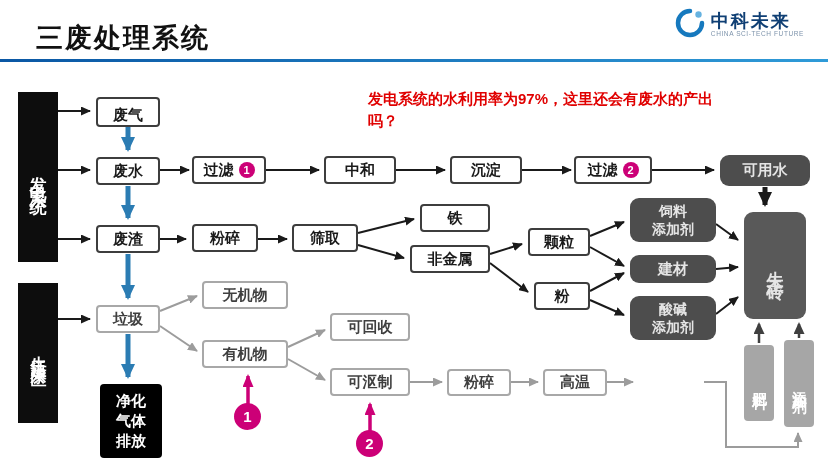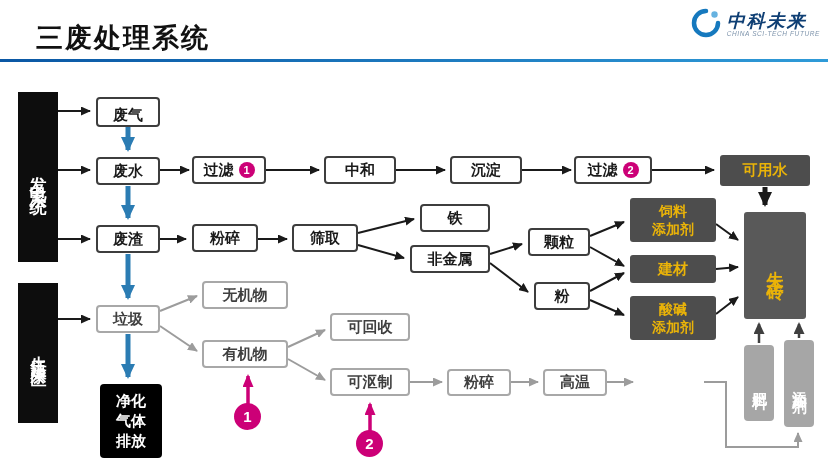--- a/index.html
+++ b/index.html
@@ -2,32 +2,32 @@
 <html><head>
 <meta charset="utf-8">
 <style>
   * { margin:0; padding:0; box-sizing:border-box; }
   body { font-family: "Liberation Sans", sans-serif; background:#e8e8e8; }
   .stage { position:relative; width:828px; height:465px; background:#ffffff; overflow:hidden; }
 
   .title { position:absolute; left:36px; top:20px; font-size:27px; font-weight:bold; color:#111; letter-spacing:2px; z-index:2; }
   .divider { position:absolute; left:0; top:59px; width:828px; height:3px; background:linear-gradient(90deg,#0a57a4,#2f9bd8); z-index:1; }
 
-  .logo { position:absolute; right:8px; top:8px; display:flex; align-items:center; gap:6px; z-index:2;font-style:italic; }
+  .logo { position:absolute; right:24px; top:8px; display:flex; align-items:center; gap:6px; z-index:2; }
   .logo-text { display:flex; flex-direction:column; line-height:1.05; }
   .logo-name { font-size:18px; font-weight:bold; color:#0f3f74; letter-spacing:2px; }
   .logo-sub { font-size:6.5px; color:#7d93ab; letter-spacing:0.6px; }
 
   .annotation { position:absolute; left:368px; top:88px; width:364px; font-size:15px; font-weight:bold; color:#e00000; line-height:1.45; z-index:2; }
 
   .node { position:absolute; display:flex; align-items:center; justify-content:center;
           background:#fff; border:2px solid #3d3d3d; border-radius:4px;
           font-size:15px; font-weight:bold; color:#1a1a1a; z-index:2; }
   .node.gray { border-color:#a8a8a8; color:#3f3f3f; }
-  .node.dark { background:#4d4d4d; border:none; color:#eab308; border-radius:3px; }
+  .node.dark { background:#4d4d4d; border:none; color:#e5e5e5; border-radius:9px; }
   .node.twoline { flex-direction:column; line-height:1.3; font-size:14px; }
   .node.teal { background:#000000; border:none; color:#fff; flex-direction:column; line-height:1.35; font-size:15px; }
   .node.graybar { background:#a6a6a6; border:none; color:#fff; }
 
   .sidebox { position:absolute; background:#0d0d0d; color:#fff; display:flex; align-items:center; justify-content:center; z-index:2; }
   .vtext { writing-mode:vertical-rl; text-orientation:upright; letter-spacing:7px; font-weight:bold; font-size:17px; }
   .vtext.small { font-size:15px; letter-spacing:3px; }
 
   .badge { display:inline-flex; width:16px; height:16px; border-radius:50%; background:#cc0077; color:#fff;
            font-size:11px; font-weight:bold; align-items:center; justify-content:center; margin-left:5px; flex:none; }
@@ -50,20 +50,21 @@
         <path d="M15 3 A12 12 0 1 0 27 15" fill="none" stroke="#1679be" stroke-width="4.5" stroke-linecap="round"></path>
         <circle cx="23.5" cy="6.5" r="3.2" fill="#66b2e0"></circle>
       </svg>
     </span>
     <span class="logo-text">
       <span class="logo-name">中科未来</span>
       <span class="logo-sub">CHINA SCI-TECH FUTURE</span>
     </span>
   </div>
 
+  <div class="annotation">发电系统的水利用率为97%，这里还会有废水的产出吗？</div>
 
   <svg class="wires" width="828" height="465" viewBox="0 0 828 465">
     <defs>
       <marker id="mb" markerUnits="userSpaceOnUse" markerWidth="10" markerHeight="9" refX="9" refY="4.5" orient="auto">
           <path d="M0,0 L10,4.5 L0,9 Z" fill="#1a1a1a"></path>
         </marker>
       <marker id="mbBig" markerUnits="userSpaceOnUse" markerWidth="15" markerHeight="14" refX="13" refY="7" orient="auto">
           <path d="M0,0 L15,7 L0,14 Z" fill="#1a1a1a"></path>
         </marker>
       <marker id="mg" markerUnits="userSpaceOnUse" markerWidth="10" markerHeight="9" refX="9" refY="4.5" orient="auto">

